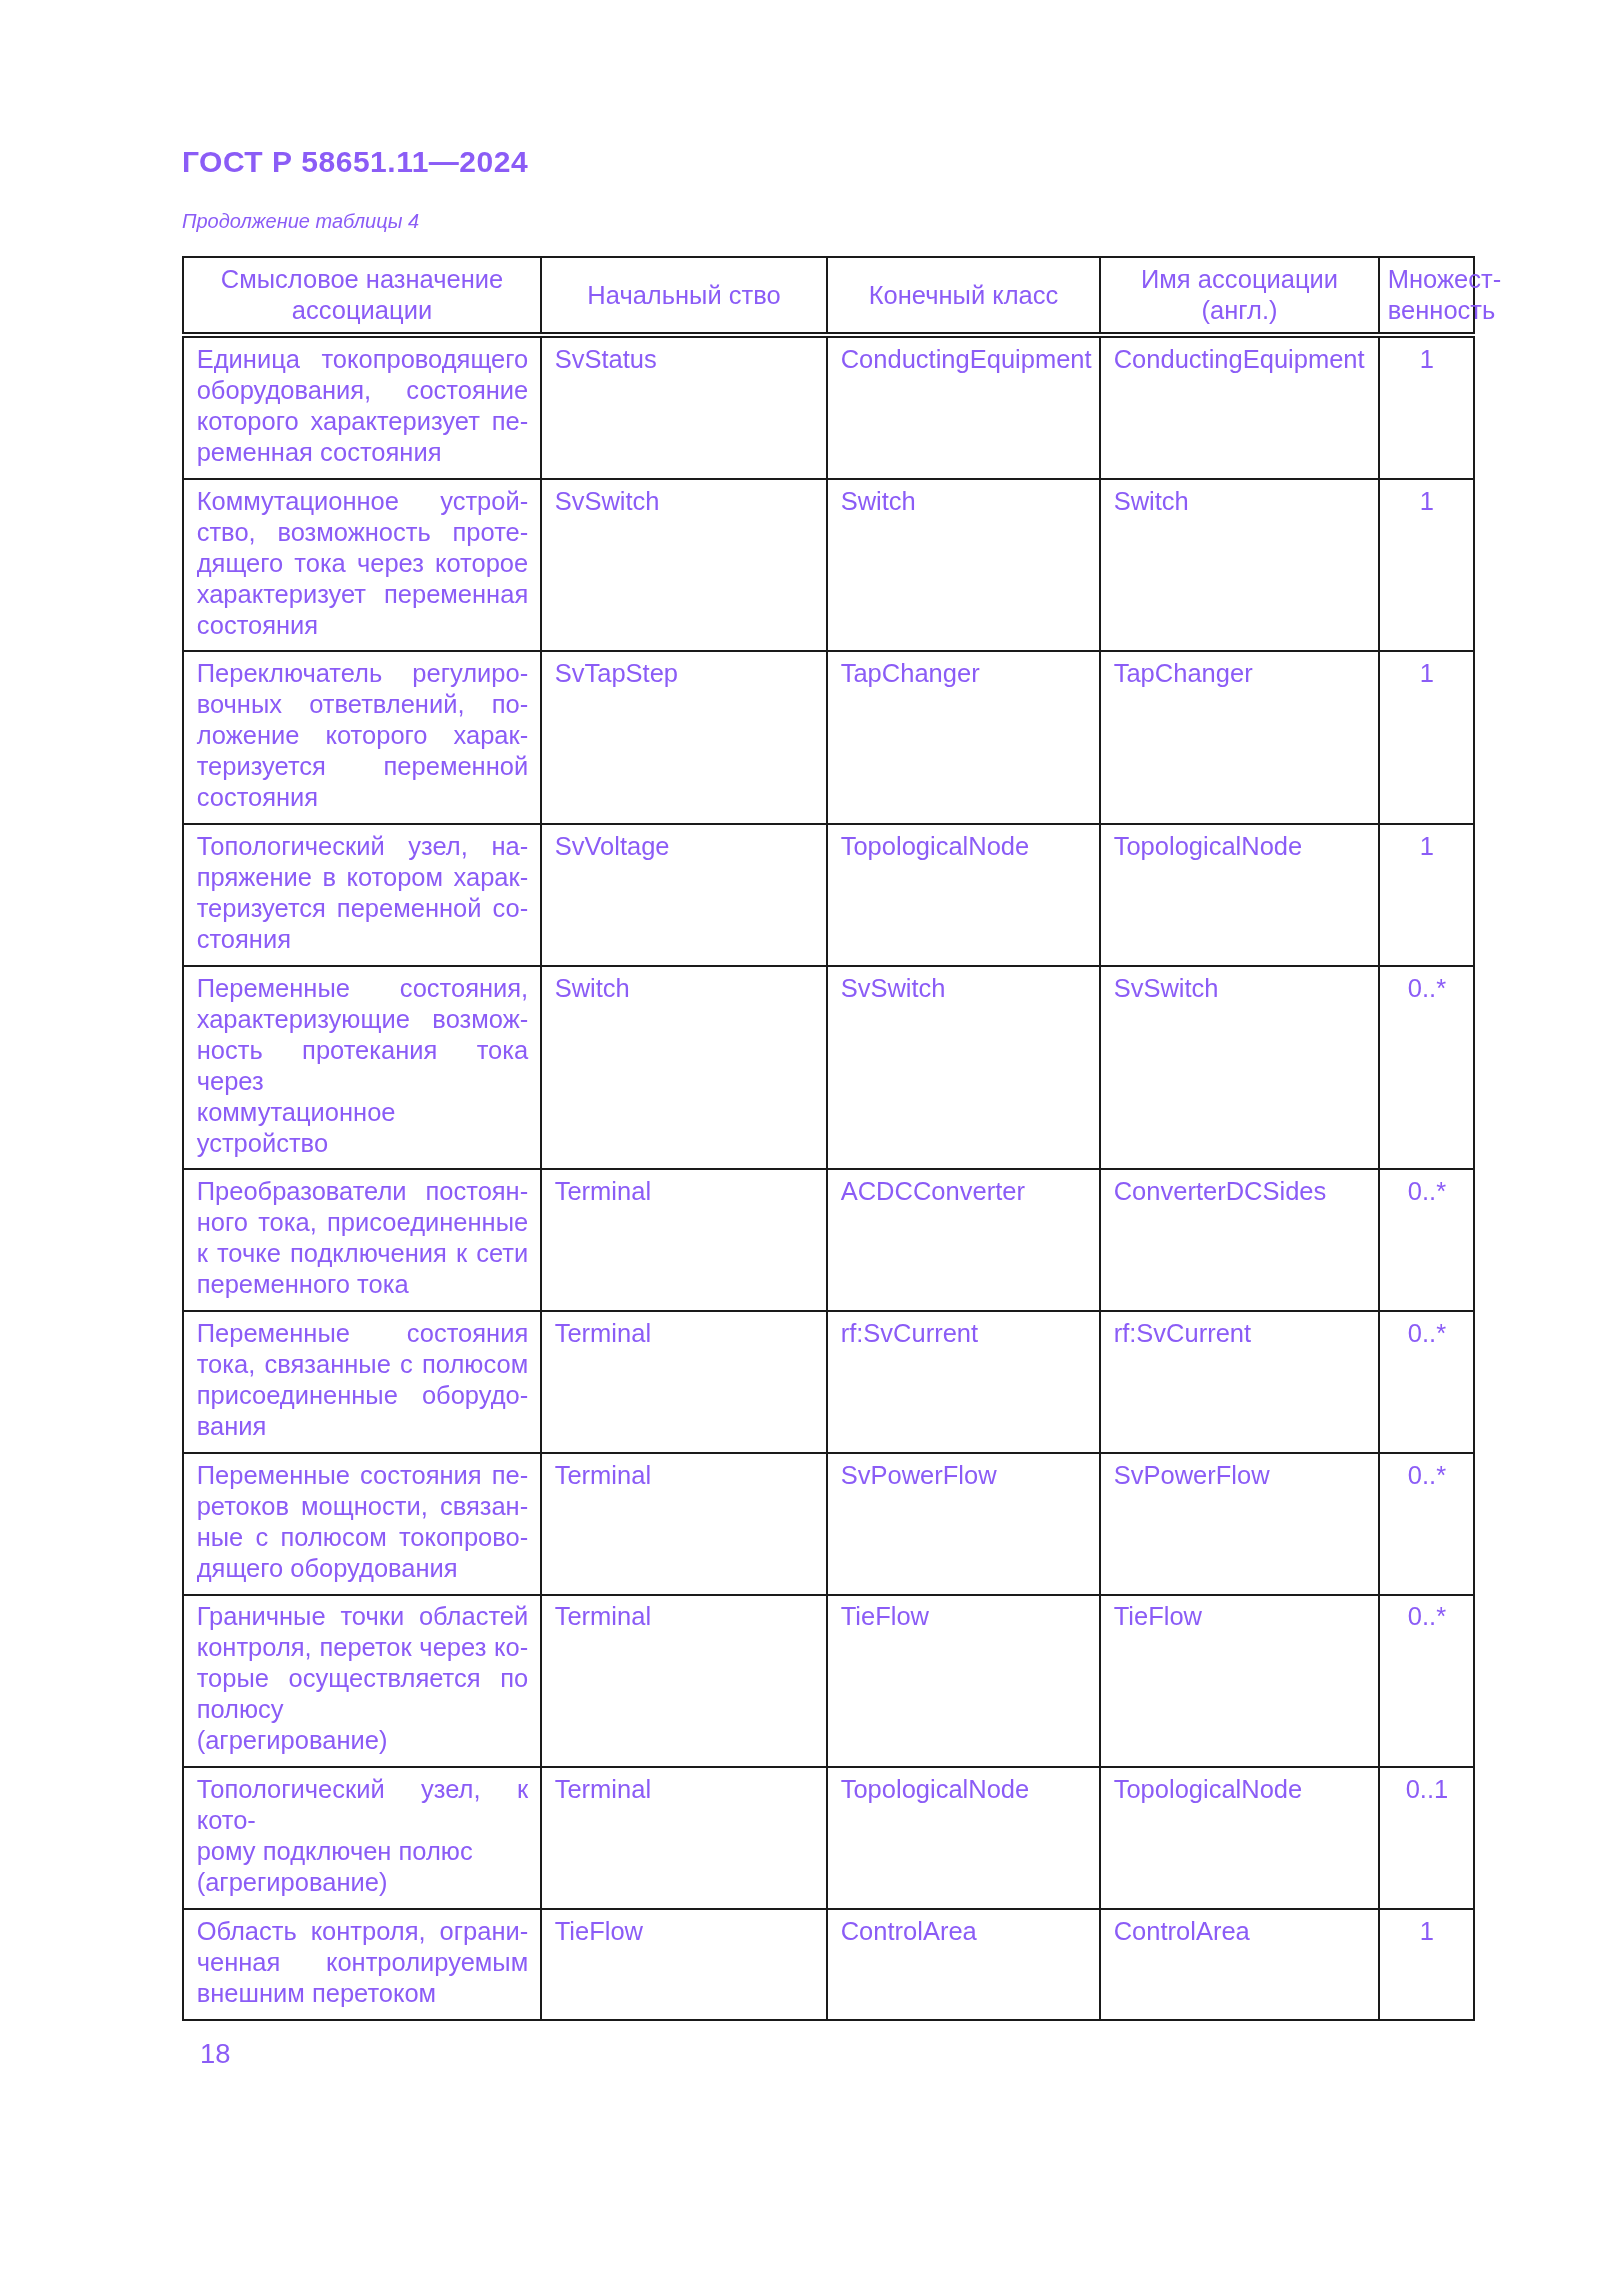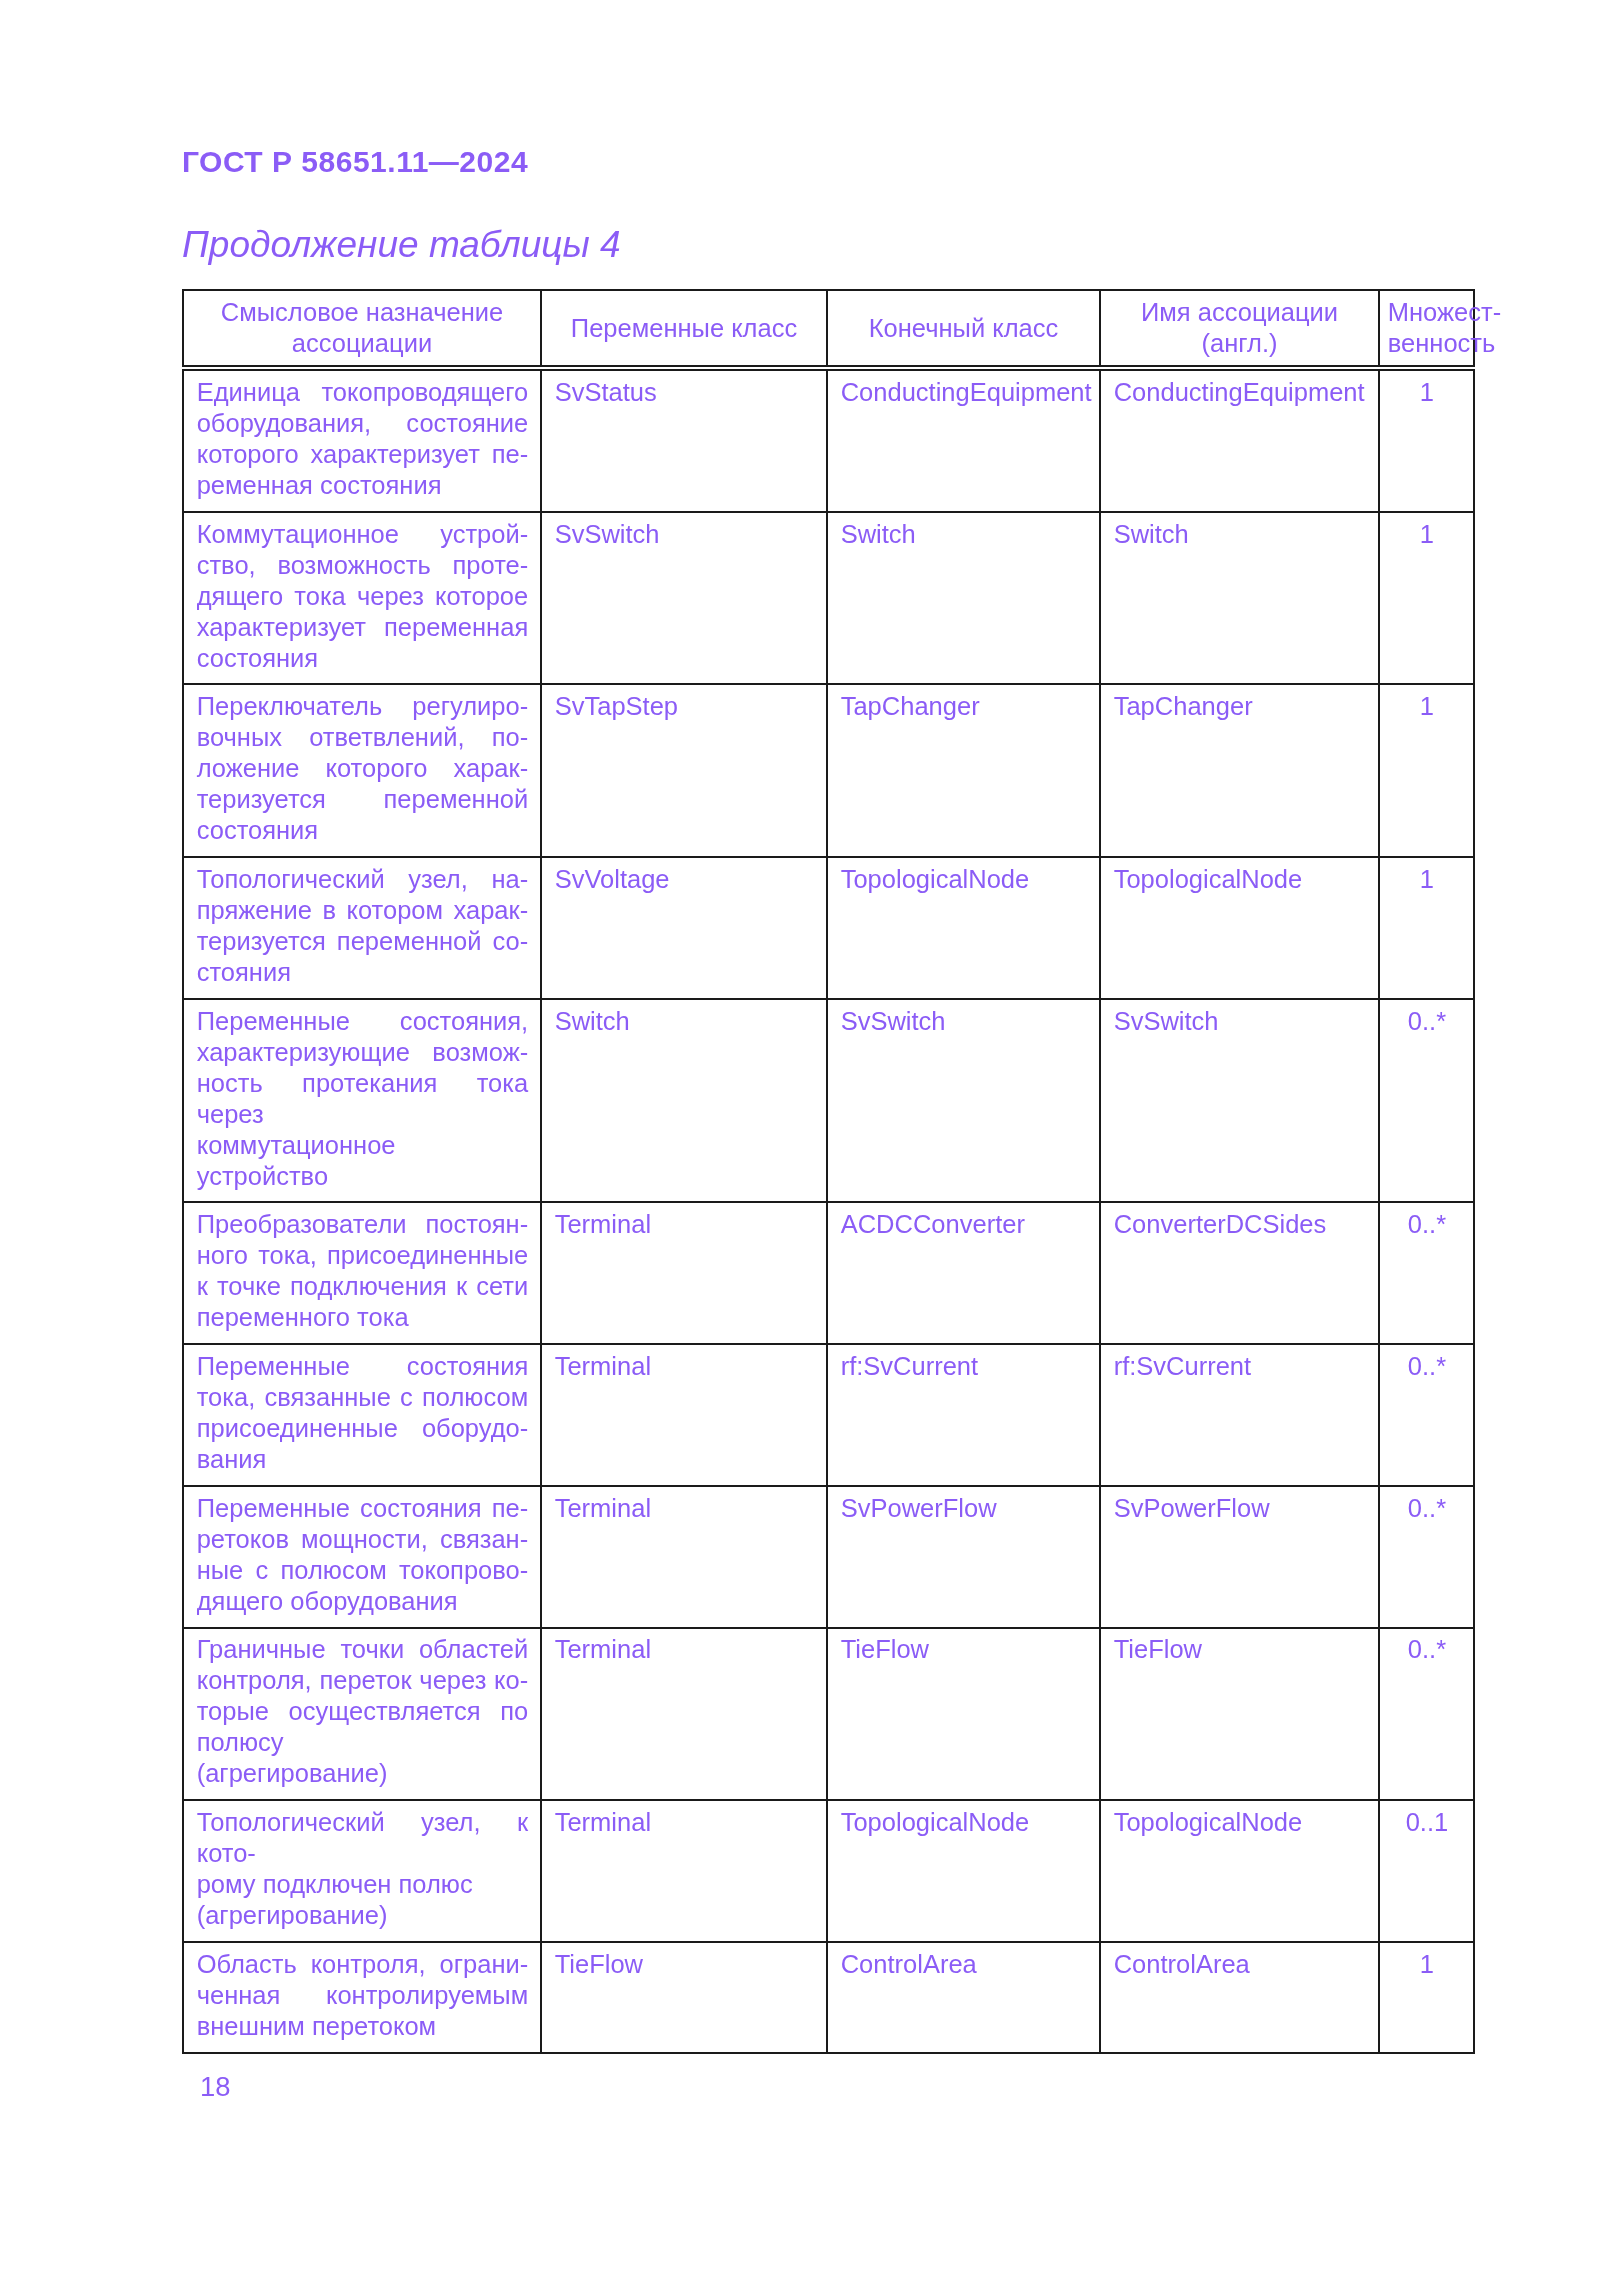--- a/index.html
+++ b/index.html
@@ -12,22 +12,22 @@
     color: #8b5cf6;
     box-sizing: border-box;
     padding: 145px 0 0 182px;
   }
   .doc-code {
     font-size: 30px;
     font-weight: bold;
     letter-spacing: 0.5px;
   }
   .table-caption {
-    margin-top: 45px;
-    font-size: 37px;
+    margin-top: 31px;
+    font-size: 20px;
     font-style: italic;
   }
   table.assoc {
     margin-top: 23px;
     border-collapse: collapse;
     table-layout: fixed;
     width: 1292px;
     border: 2.9px solid #1a1a1a;
   }
   table.assoc th, table.assoc td {
@@ -75,21 +75,21 @@
       <col style="width:279px">
       <col style="width:95px">
     </colgroup>
     <thead>
       <tr>
         <th>
             <div class="hl">Смысловое назначение</div>
             <div class="hl">ассоциации</div>
           </th>
         <th>
-            <div class="hl">Переменные класс</div>
+            <div class="hl">Начальный ство</div>
           </th>
         <th>
             <div class="hl">Конечный класс</div>
           </th>
         <th>
             <div class="hl">Имя ассоциации (англ.)</div>
           </th>
         <th>
             <div class="hl">Множест-</div>
             <div class="hl">венность</div>

